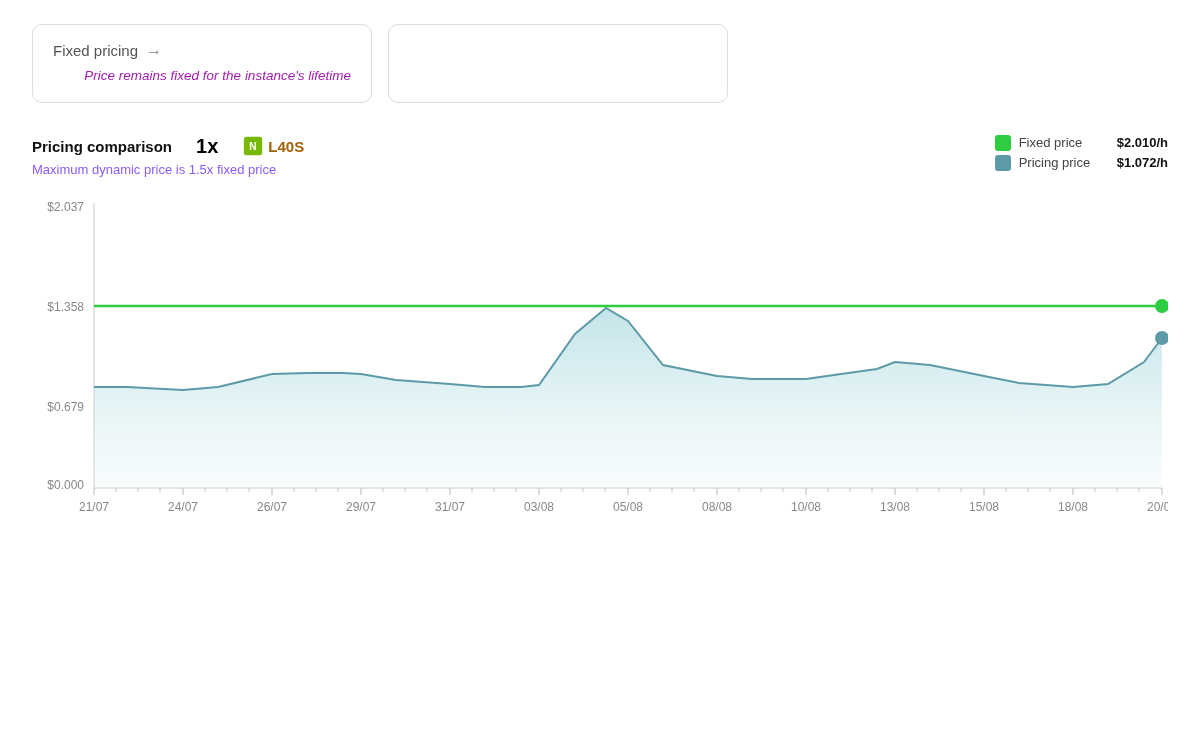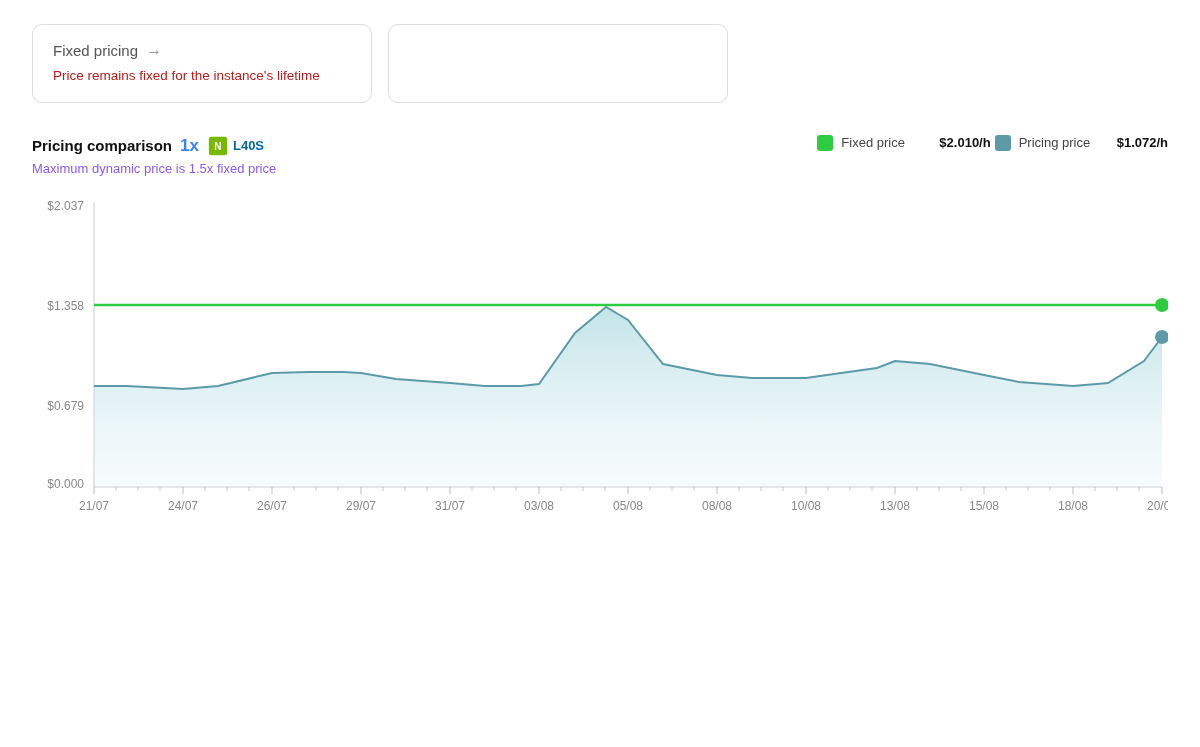--- a/index.html
+++ b/index.html
@@ -10,98 +10,100 @@
       padding: 24px 32px;
       width: 1200px;
       min-height: 747px;
     }
 
     
     .pricing-options {
       display: flex;
       gap: 16px;
       margin-bottom: 32px;
+      text-align: right;
     }
     .pricing-card {
       border: 1.5px solid #ddd;
       border-radius: 10px;
       padding: 16px 20px;
       width: 340px;
       cursor: pointer;
     }
     .pricing-card-title {
       font-size: 15px;
       font-weight: 500;
       color: #555;
       display: flex;
       align-items: center;
       gap: 8px;
       margin-bottom: 8px;
     }
     .pricing-card-desc {
       font-size: 13.5px;
-      color: #b91c1c;
+      color: #a21caf;
       line-height: 1.4;
+      font-style: italic;
     }
     .icon-arrow {
       font-size: 16px;
       color: #888;
     }
     .icon-wave {
       font-size: 16px;
       color: #888;
     }
 
     
     .comparison-header {
       display: flex;
       align-items: flex-start;
       justify-content: space-between;
       margin-bottom: 4px;
     }
     .comparison-title-row {
       display: flex;
       align-items: center;
-      gap: 8px;
+      gap: 24px;
     }
     .comparison-title {
       font-size: 15px;
       font-weight: 700;
       color: #111;
     }
     .comparison-count {
-      font-size: 17px;
+      font-size: 20px;
       font-weight: 700;
-      color: #3b82f6;
+      color: #000000;
     }
     .gpu-badge {
       display: flex;
       align-items: center;
       gap: 4px;
     }
     .nvidia-icon {
       width: 22px;
       height: 22px;
     }
     .gpu-label {
-      font-size: 13px;
+      font-size: 15px;
       font-weight: 700;
-      color: #0369a1;
+      color: #a16207;
     }
 
     .comparison-subtitle {
       font-size: 13px;
       color: #8b5cf6;
       margin-top: 4px;
     }
 
     
     .legend {
       display: flex;
-      flex-direction: row;
+      flex-direction: column;
       gap: 4px;
       align-items: flex-end;
     }
     .legend-item {
       display: flex;
       align-items: center;
       gap: 8px;
     }
     .legend-swatch {
       width: 16px;

